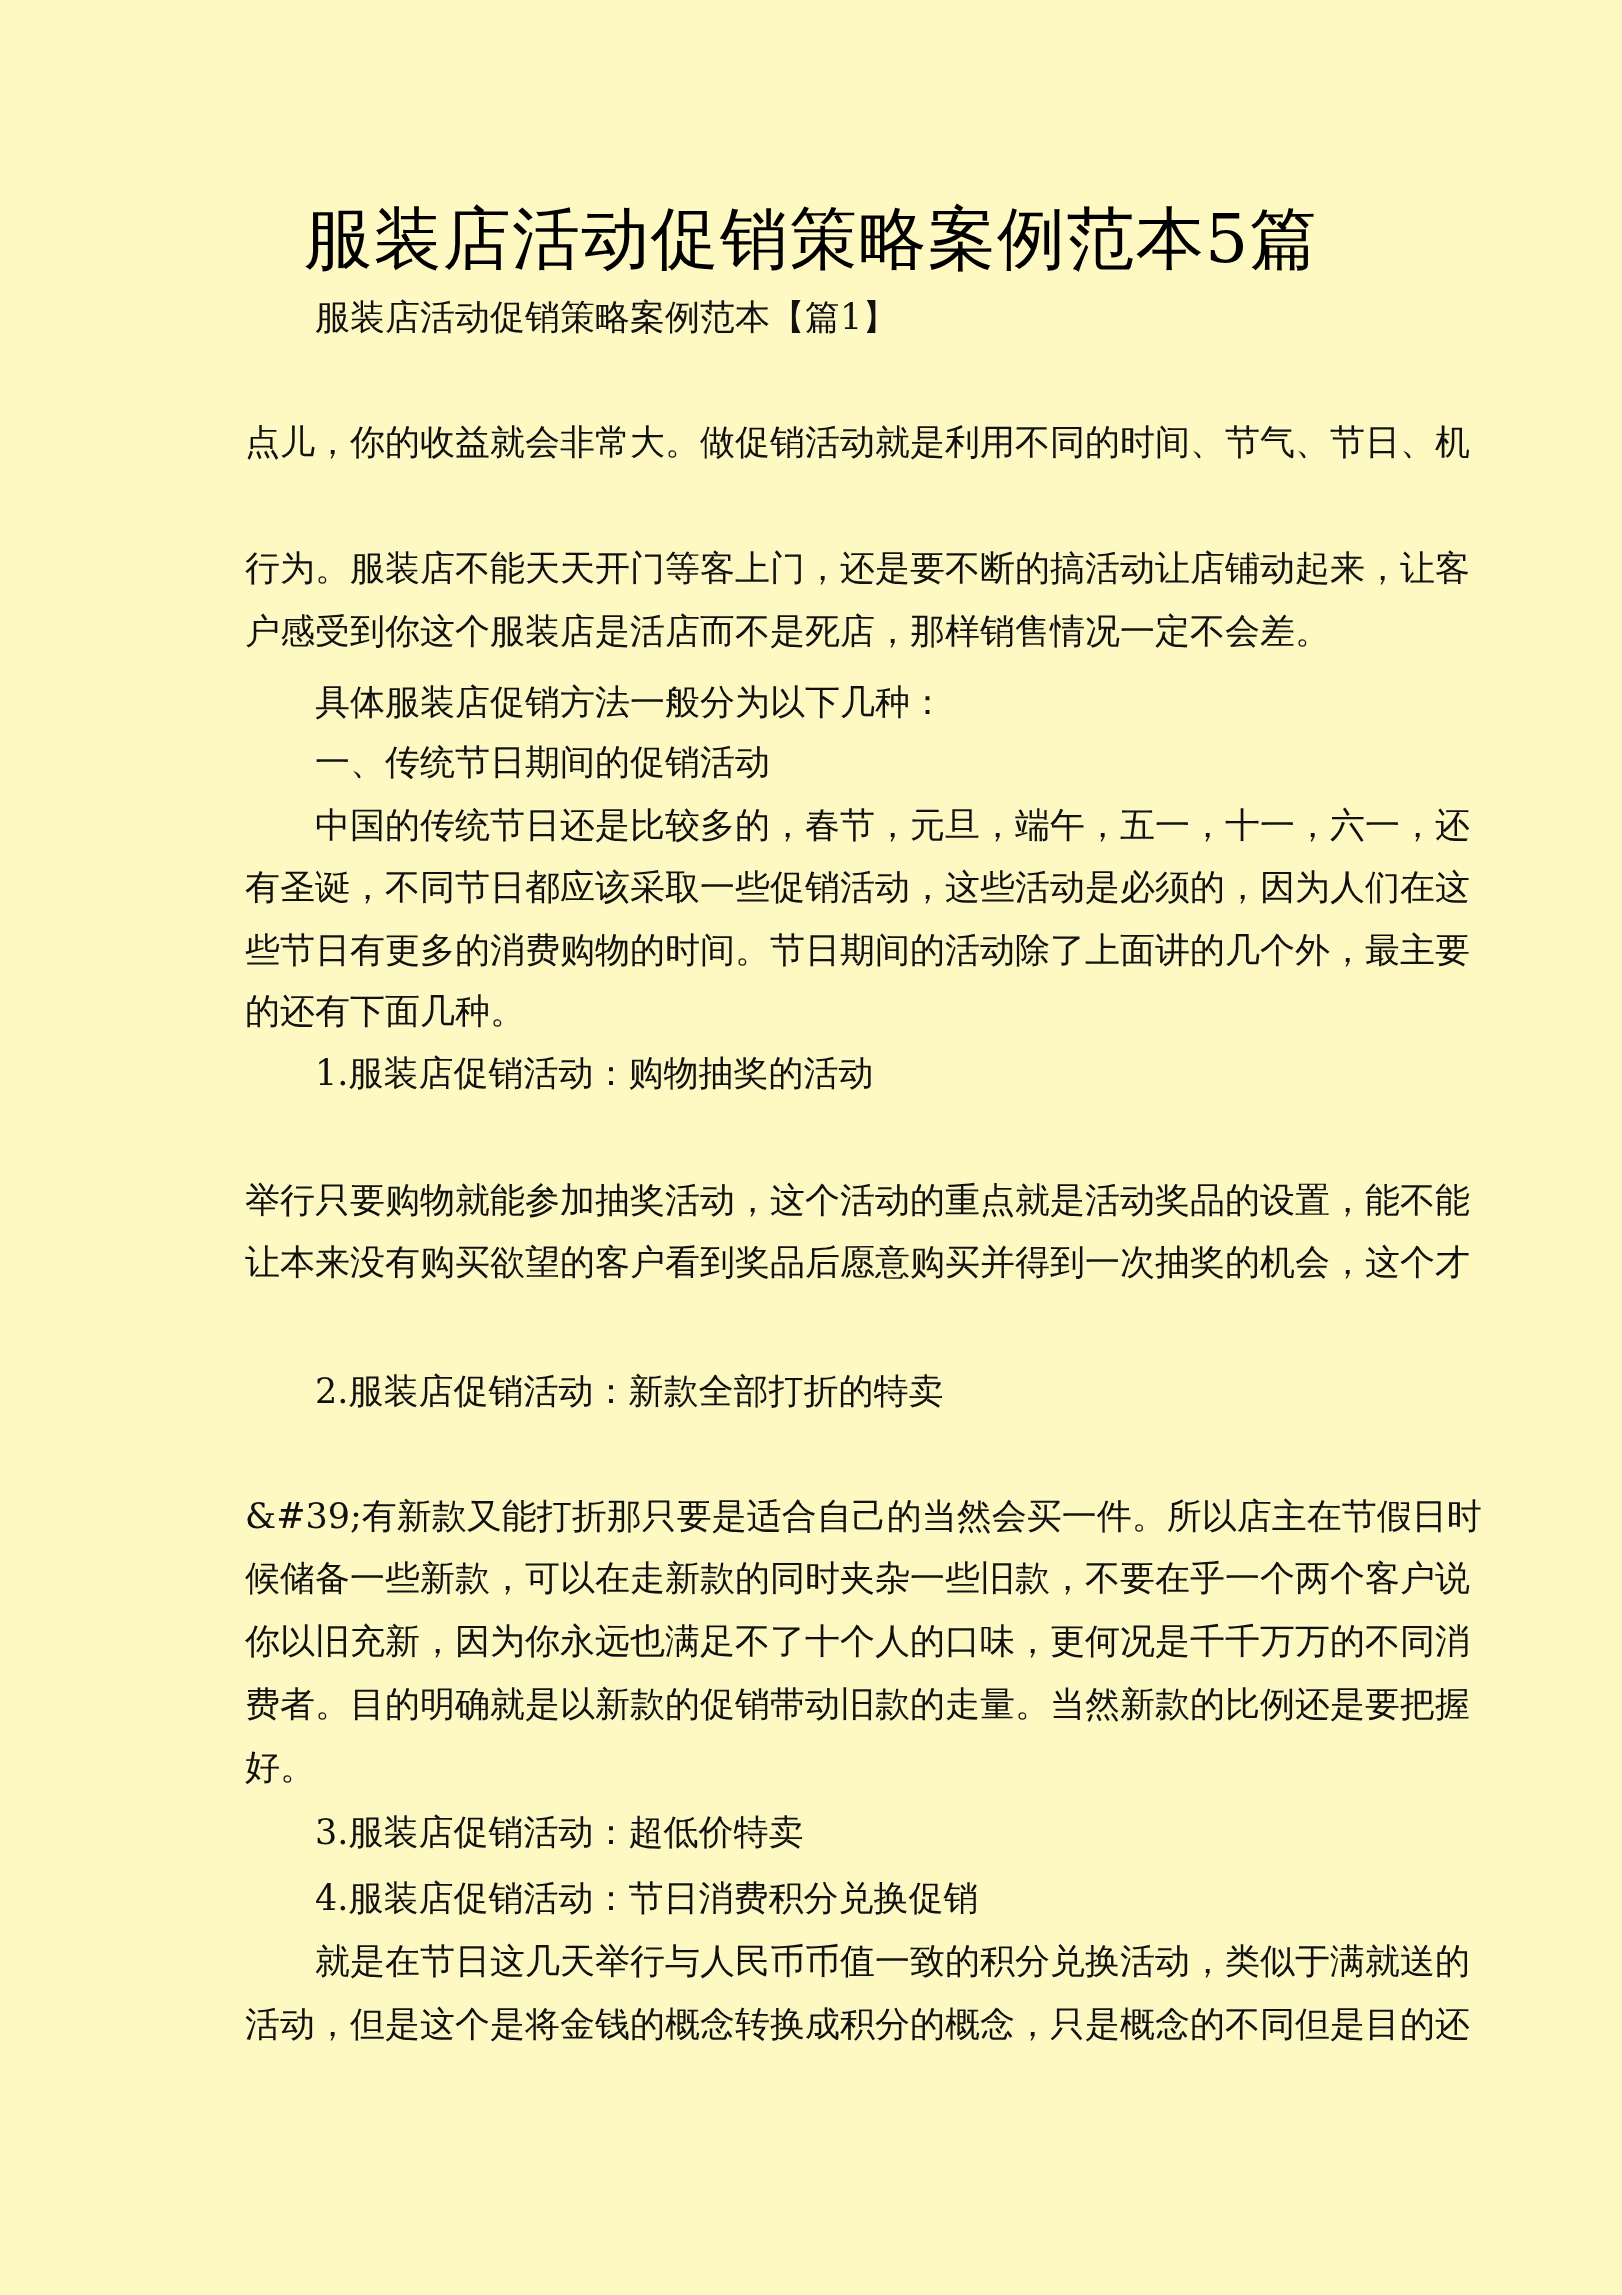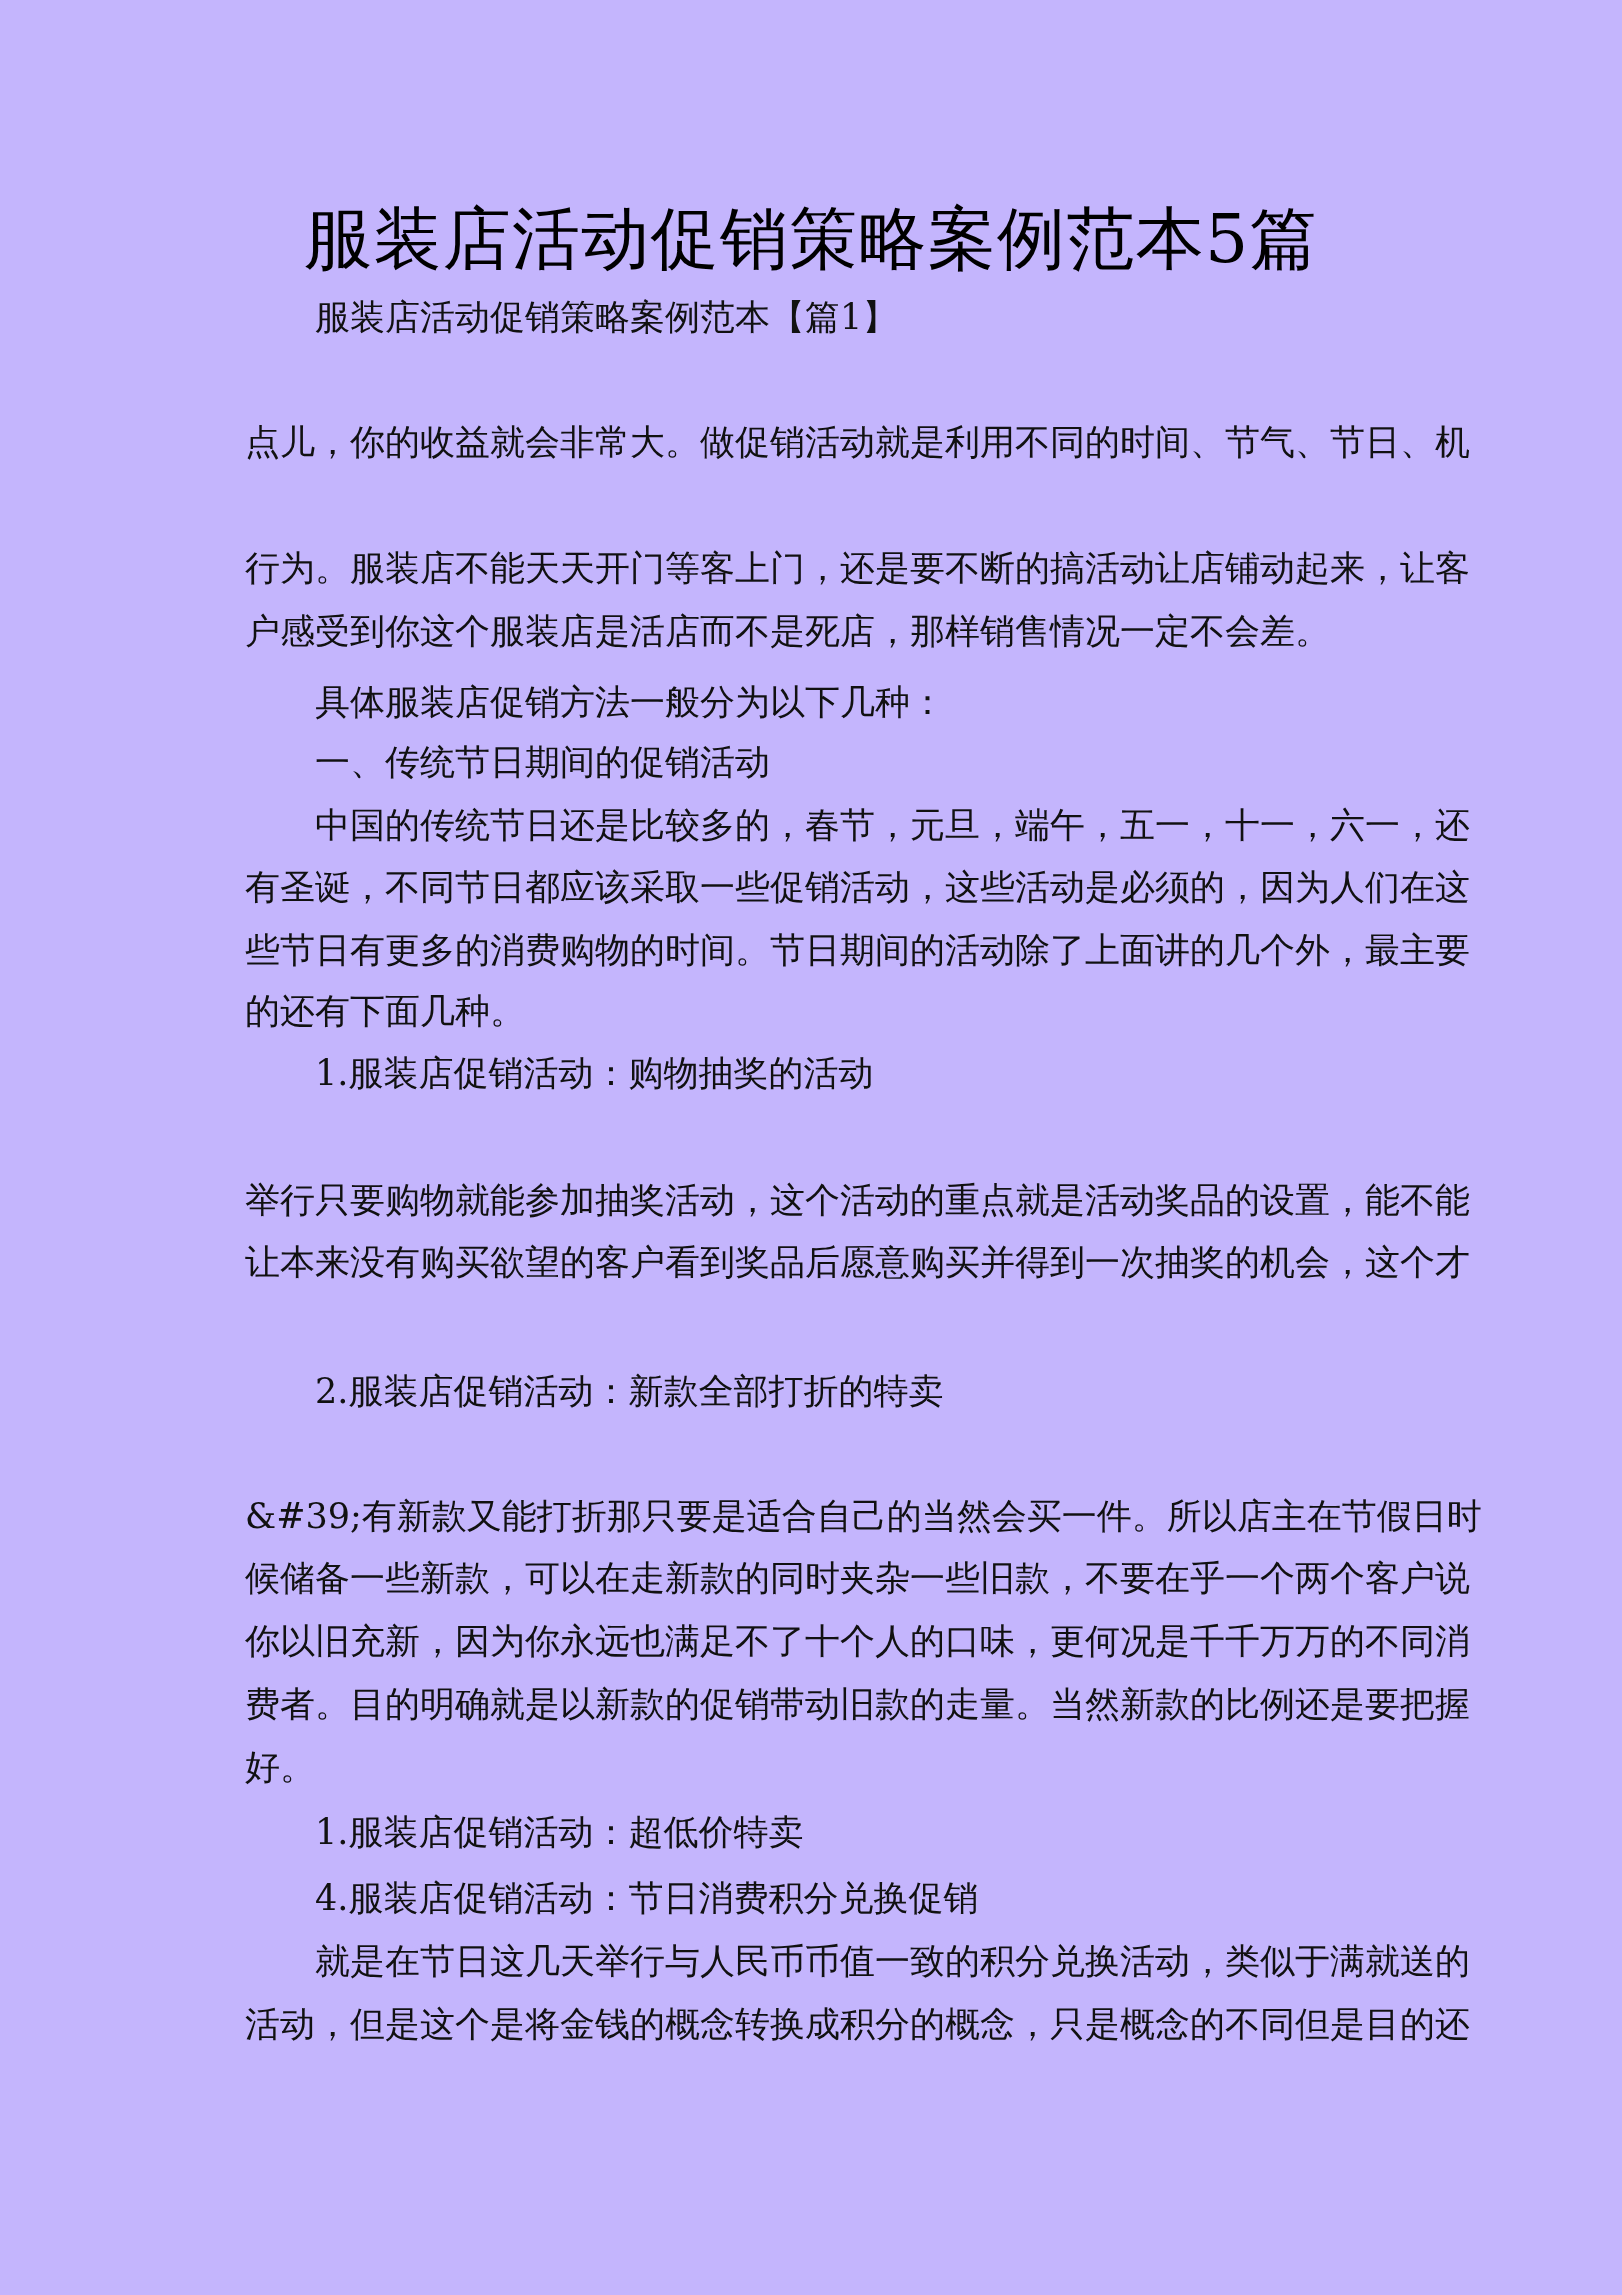--- a/index.html
+++ b/index.html
@@ -1,18 +1,18 @@
 <!DOCTYPE html>
 <html style="font-size:10.5px"><head>
 <meta charset="utf-8">
 <style>
   html, body { margin: 0; padding: 0; background: #ffffff; }
   body { width: 1623px; height: 2295px; position: relative; overflow: hidden;
          font-family: "DejaVu Serif", "Liberation Serif", serif; color: #111111; }
-  .page { position: absolute; left: 0; top: 0; width: 1623px; height: 2295px; background: #c4b5fd; }
+  .page { position: absolute; left: 0; top: 0; width: 1623px; height: 2295px; background: #fef9c3; }
   .title { position: absolute; left: 0; width: 1623px; top: 196px; text-align: center;
            font-size: 68px; line-height: 85px; letter-spacing: 1.3px; color: #000; }
   .line { position: absolute; left: 245px; width: 1137px; font-size: 35px; line-height: 46px;
           white-space: nowrap; color: #111; }
   .line.full { text-align: justify; text-align-last: justify; }
   .line.indent { left: 315px; width: 1067px; }
 </style>
 </head>
 <body>
 
@@ -39,19 +39,19 @@
   <div class="line full" style="top:1239px">让本来没有购买欲望的客户看到奖品后愿意购买并得到一次抽奖的机会，这个才</div>
 
   <div class="line indent" style="top:1368px">2.服装店促销活动：新款全部打折的特卖</div>
 
   <div class="line full" style="top:1493px">&amp;#39;有新款又能打折那只要是适合自己的当然会买一件。所以店主在节假日时</div>
   <div class="line full" style="top:1555px">候储备一些新款，可以在走新款的同时夹杂一些旧款，不要在乎一个两个客户说</div>
   <div class="line full" style="top:1618px">你以旧充新，因为你永远也满足不了十个人的口味，更何况是千千万万的不同消</div>
   <div class="line full" style="top:1681px">费者。目的明确就是以新款的促销带动旧款的走量。当然新款的比例还是要把握</div>
   <div class="line" style="top:1744px">好。</div>
 
-  <div class="line indent" style="top:1809px">1.服装店促销活动：超低价特卖</div>
+  <div class="line indent" style="top:1809px">3.服装店促销活动：超低价特卖</div>
   <div class="line indent" style="top:1875px">4.服装店促销活动：节日消费积分兑换促销</div>
 
   <div class="line indent full" style="top:1938px">就是在节日这几天举行与人民币币值一致的积分兑换活动，类似于满就送的</div>
   <div class="line full" style="top:2001px">活动，但是这个是将金钱的概念转换成积分的概念，只是概念的不同但是目的还</div>
 </div>
 
 
 </body></html>

